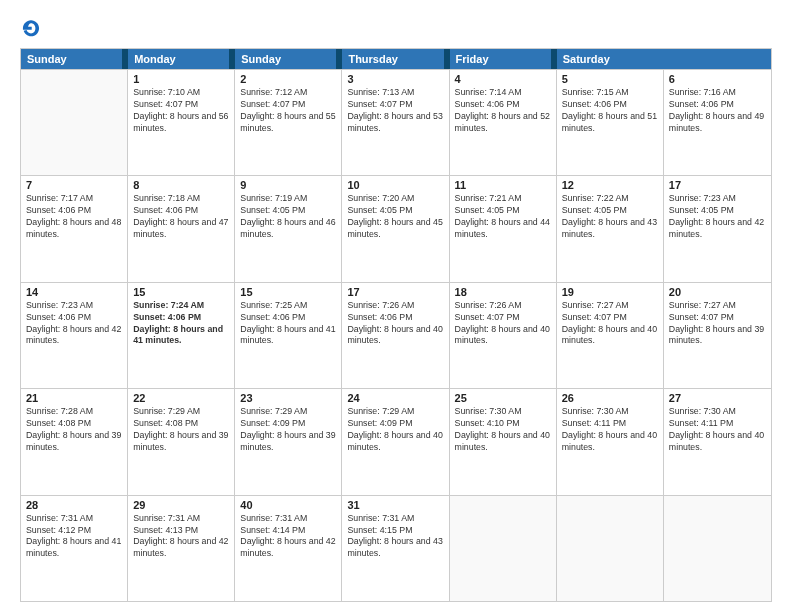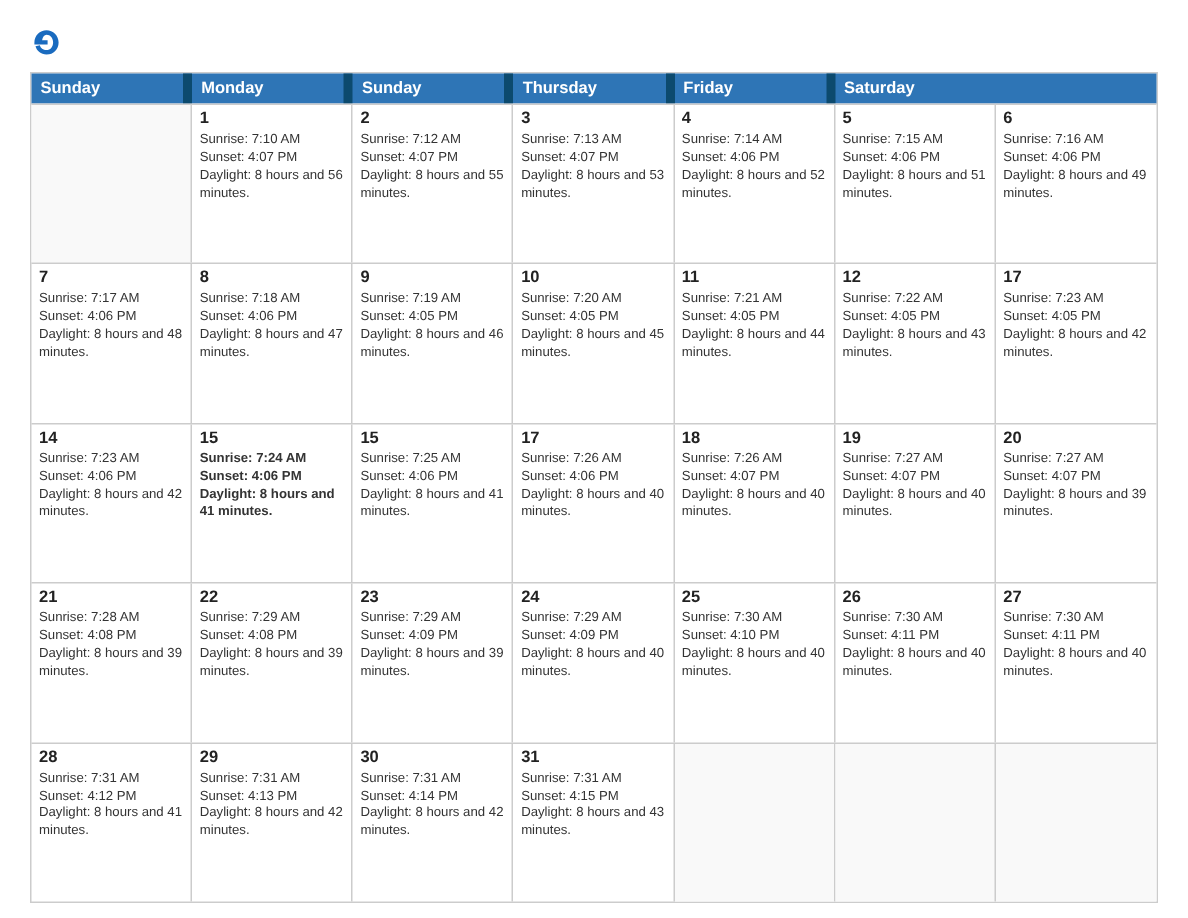--- a/index.html
+++ b/index.html
@@ -314,21 +314,21 @@
 Sunset: 4:12 PM
 Daylight: 8 hours and 41 minutes.</div>
           </div>
           <div class="cal-cell">
             <div class="day-num">29</div>
             <div class="day-info" style="white-space: pre-line;">Sunrise: 7:31 AM
 Sunset: 4:13 PM
 Daylight: 8 hours and 42 minutes.</div>
           </div>
           <div class="cal-cell">
-            <div class="day-num">30</div>
+            <div class="day-num">40</div>
             <div class="day-info" style="white-space: pre-line;">Sunrise: 7:31 AM
 Sunset: 4:14 PM
 Daylight: 8 hours and 42 minutes.</div>
           </div>
           <div class="cal-cell">
             <div class="day-num">31</div>
             <div class="day-info" style="white-space: pre-line;">Sunrise: 7:31 AM
 Sunset: 4:15 PM
 Daylight: 8 hours and 43 minutes.</div>
           </div>

